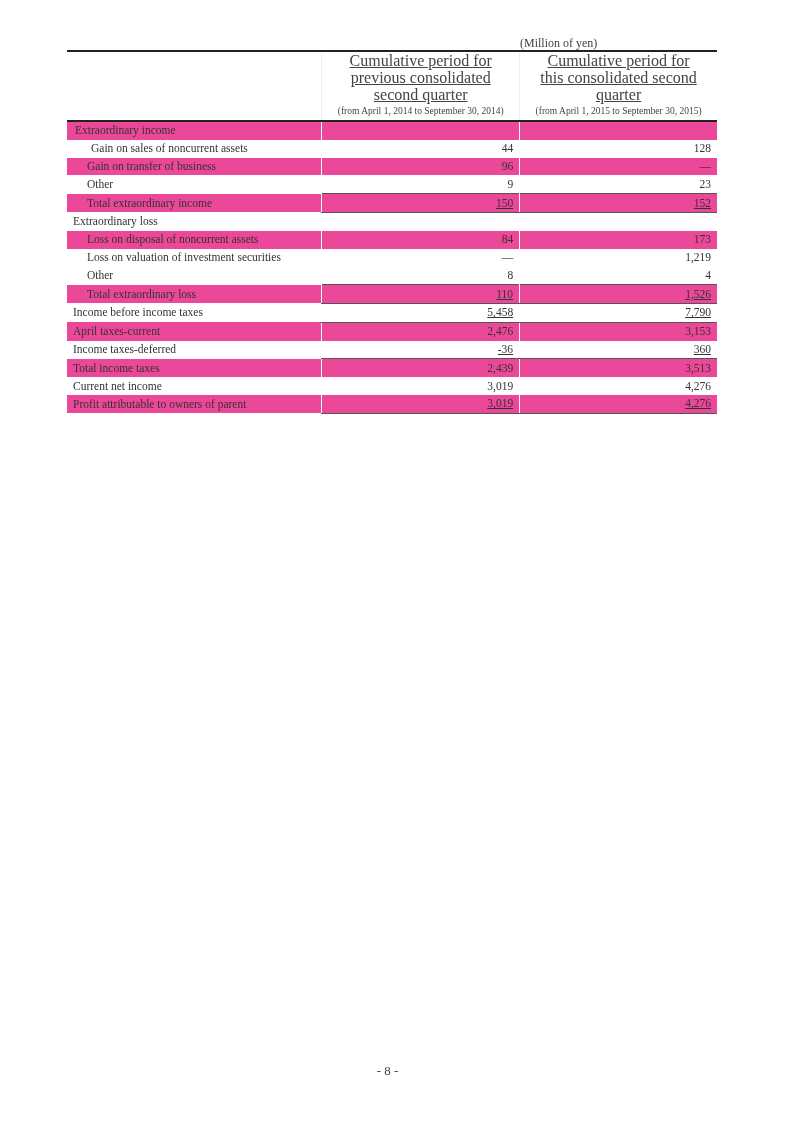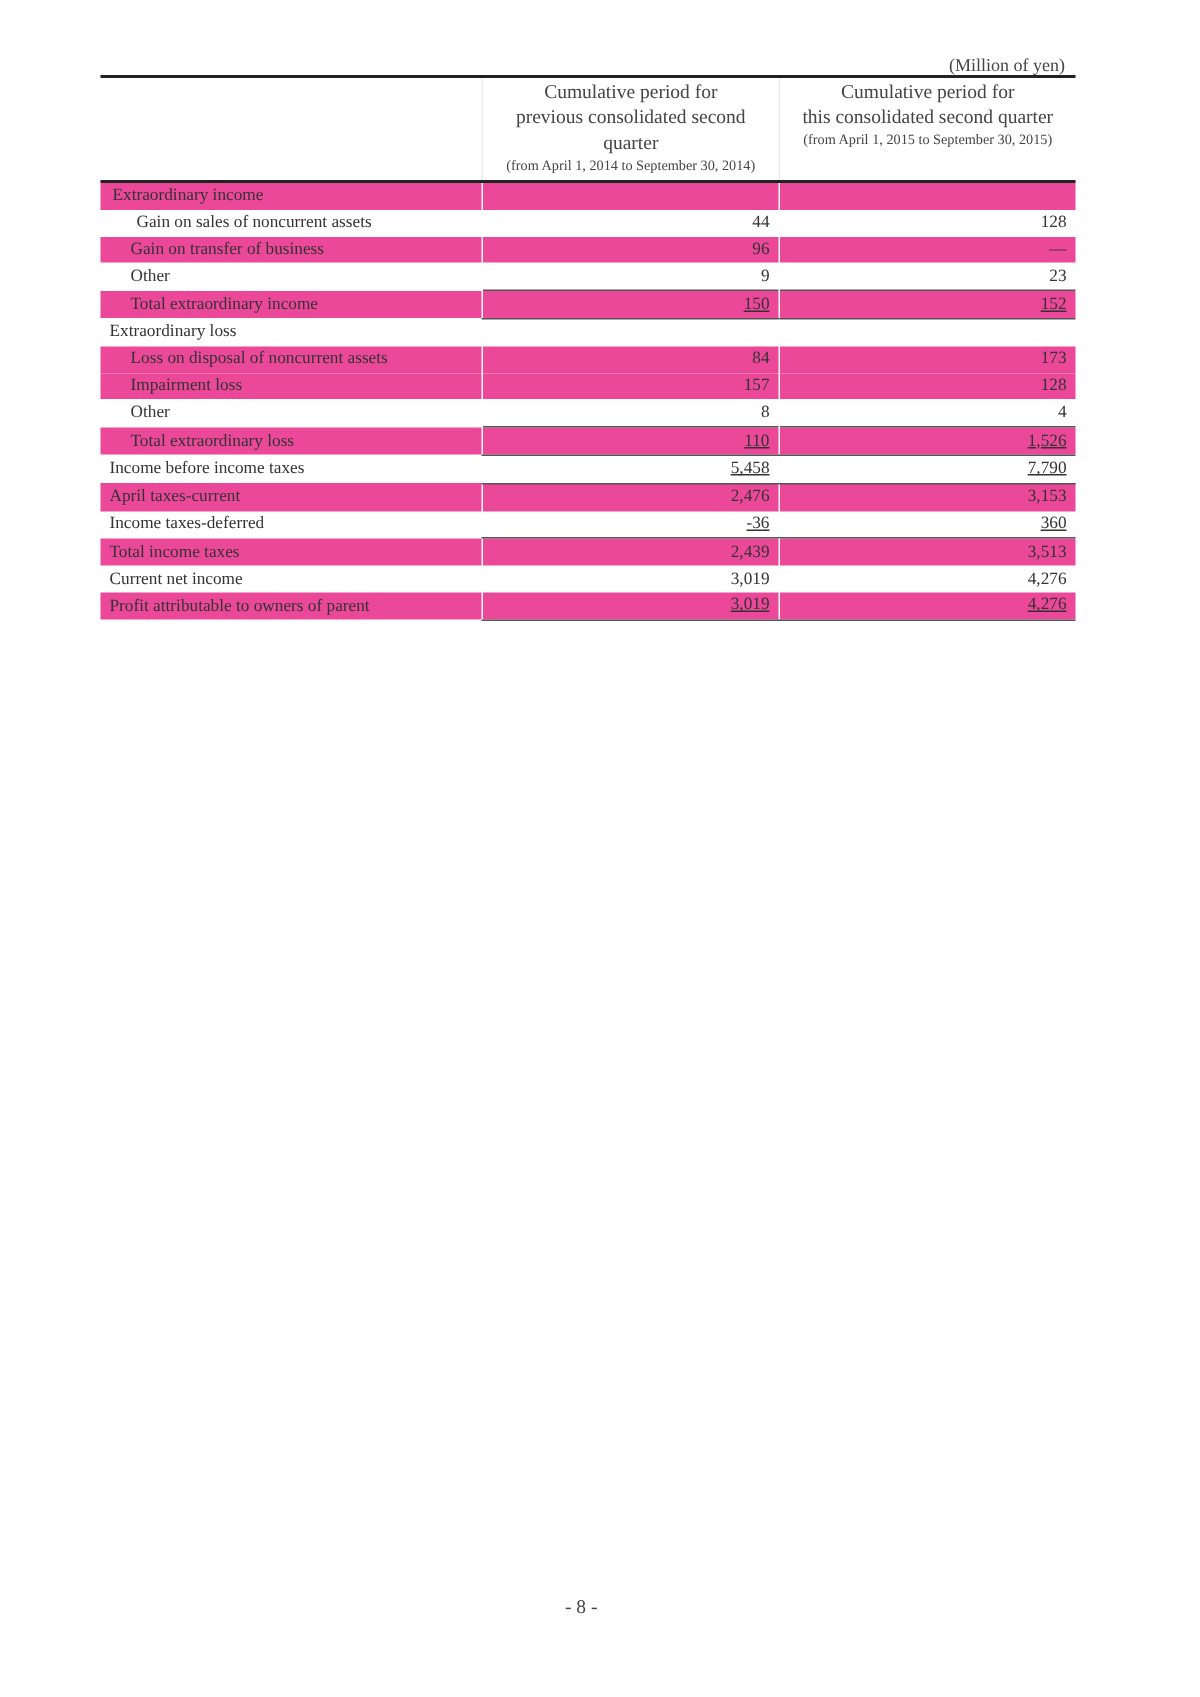--- a/index.html
+++ b/index.html
@@ -1,21 +1,21 @@
 <!DOCTYPE html>
 <html><head>
 <meta charset="utf-8">
 <style>
   html, body { margin: 0; padding: 0; background: #ffffff; }
   body { width: 800px; height: 1131px; position: relative; font-family: "Liberation Serif", "DejaVu Serif", serif; color: #333; }
-  .unit { position: absolute; top: 36px; left: 520px; width: 190px; text-align: right; font-size: 12px; color: #444; }
+  .unit { position: absolute; top: 36px; left: 520px; width: 190px; text-align: left; font-size: 12px; color: #444; }
   table.fin { position: absolute; top: 50px; left: 67px; width: 650px; border-collapse: collapse; font-size: 11.5px; }
   table.fin td, table.fin th { padding: 0 6px; height: 17.8px; line-height: 17px; }
   thead th { border-top: 2px solid #222; border-bottom: 2px solid #222; font-weight: normal; text-align: center; vertical-align: top; padding-top: 2px; padding-bottom: 1px; line-height: 14px; color: #444; }
-  thead th .l1, thead th .l2 { display: block; font-size: 13px; }
+  thead th .l1, thead th .l2 { display: block; font-size: 16px; text-decoration: underline; }
   thead th .l3 { display: block; font-size: 9.5px; }
   thead th.c0 { width: 243px; }
   thead th.c1 { width: 187px; border-left: 1px solid #eee; }
   thead th.c2 { width: 187px; border-left: 1px solid #eee; }
   td.num { text-align: right; border-left: 1px solid #fff; }
   td.lbl { white-space: nowrap; }
   tr.shade td { background: #ec4899; }
   tr.i1 td.lbl { padding-left: 20px; }
   tr.i1b td.lbl { padding-left: 24px; }
   tr.sec td.lbl { padding-left: 8px; }
@@ -74,24 +74,24 @@
     <tr class="top">
       <td class="lbl">Extraordinary loss</td>
       <td class="num"></td>
       <td class="num"></td>
     </tr>
     <tr class="shade i1">
       <td class="lbl">Loss on disposal of noncurrent assets</td>
       <td class="num">84</td>
       <td class="num">173</td>
     </tr>
-    <tr class="shade i1">
-      <td class="lbl">Impairment loss</td>
-      <td class="num">157</td>
-      <td class="num">128</td>
+    <tr class="i1">
+      <td class="lbl">Loss on valuation of investment securities</td>
+      <td class="num">—</td>
+      <td class="num">1,219</td>
     </tr>
     <tr class="i1">
       <td class="lbl">Other</td>
       <td class="num">8</td>
       <td class="num">4</td>
     </tr>
     <tr class="shade i1 topline bottomline">
       <td class="lbl">Total extraordinary loss</td>
       <td class="num">110</td>
       <td class="num">1,526</td>

